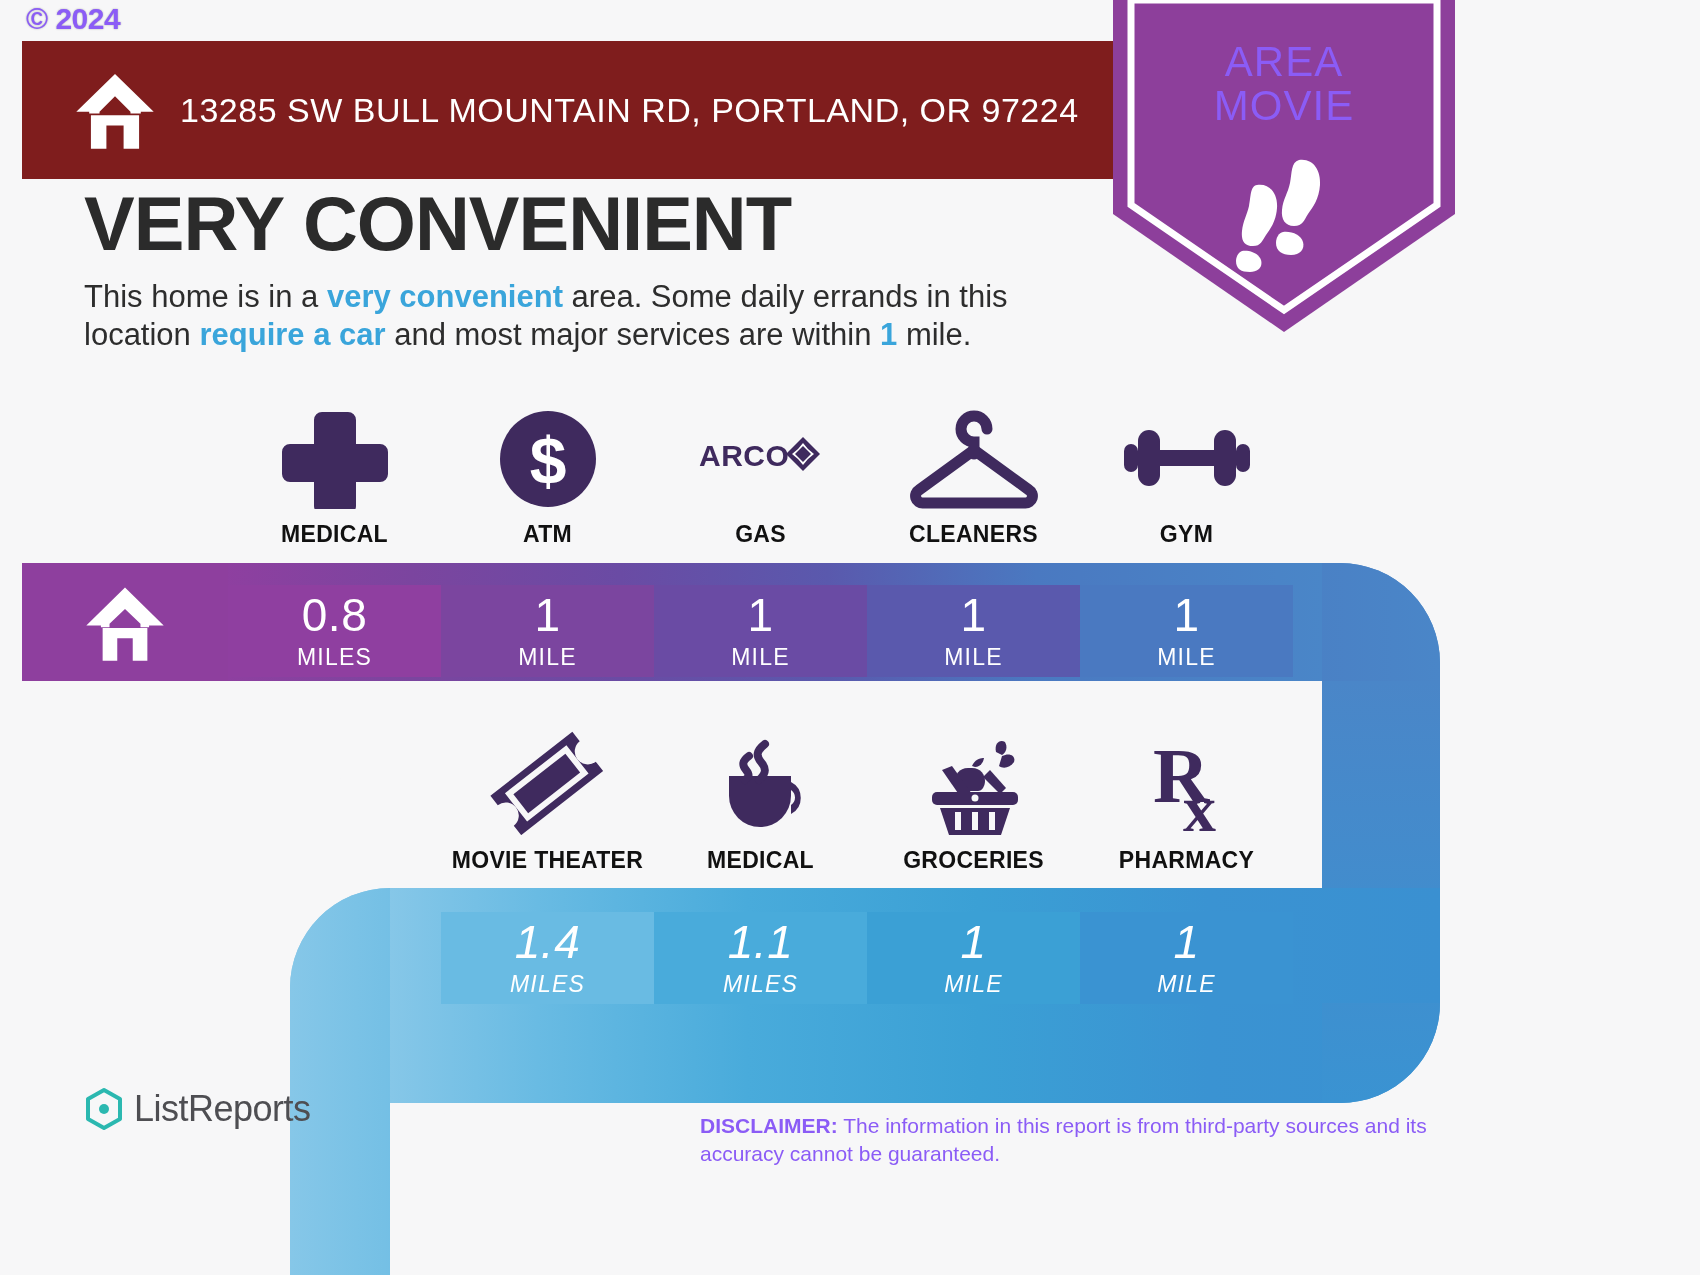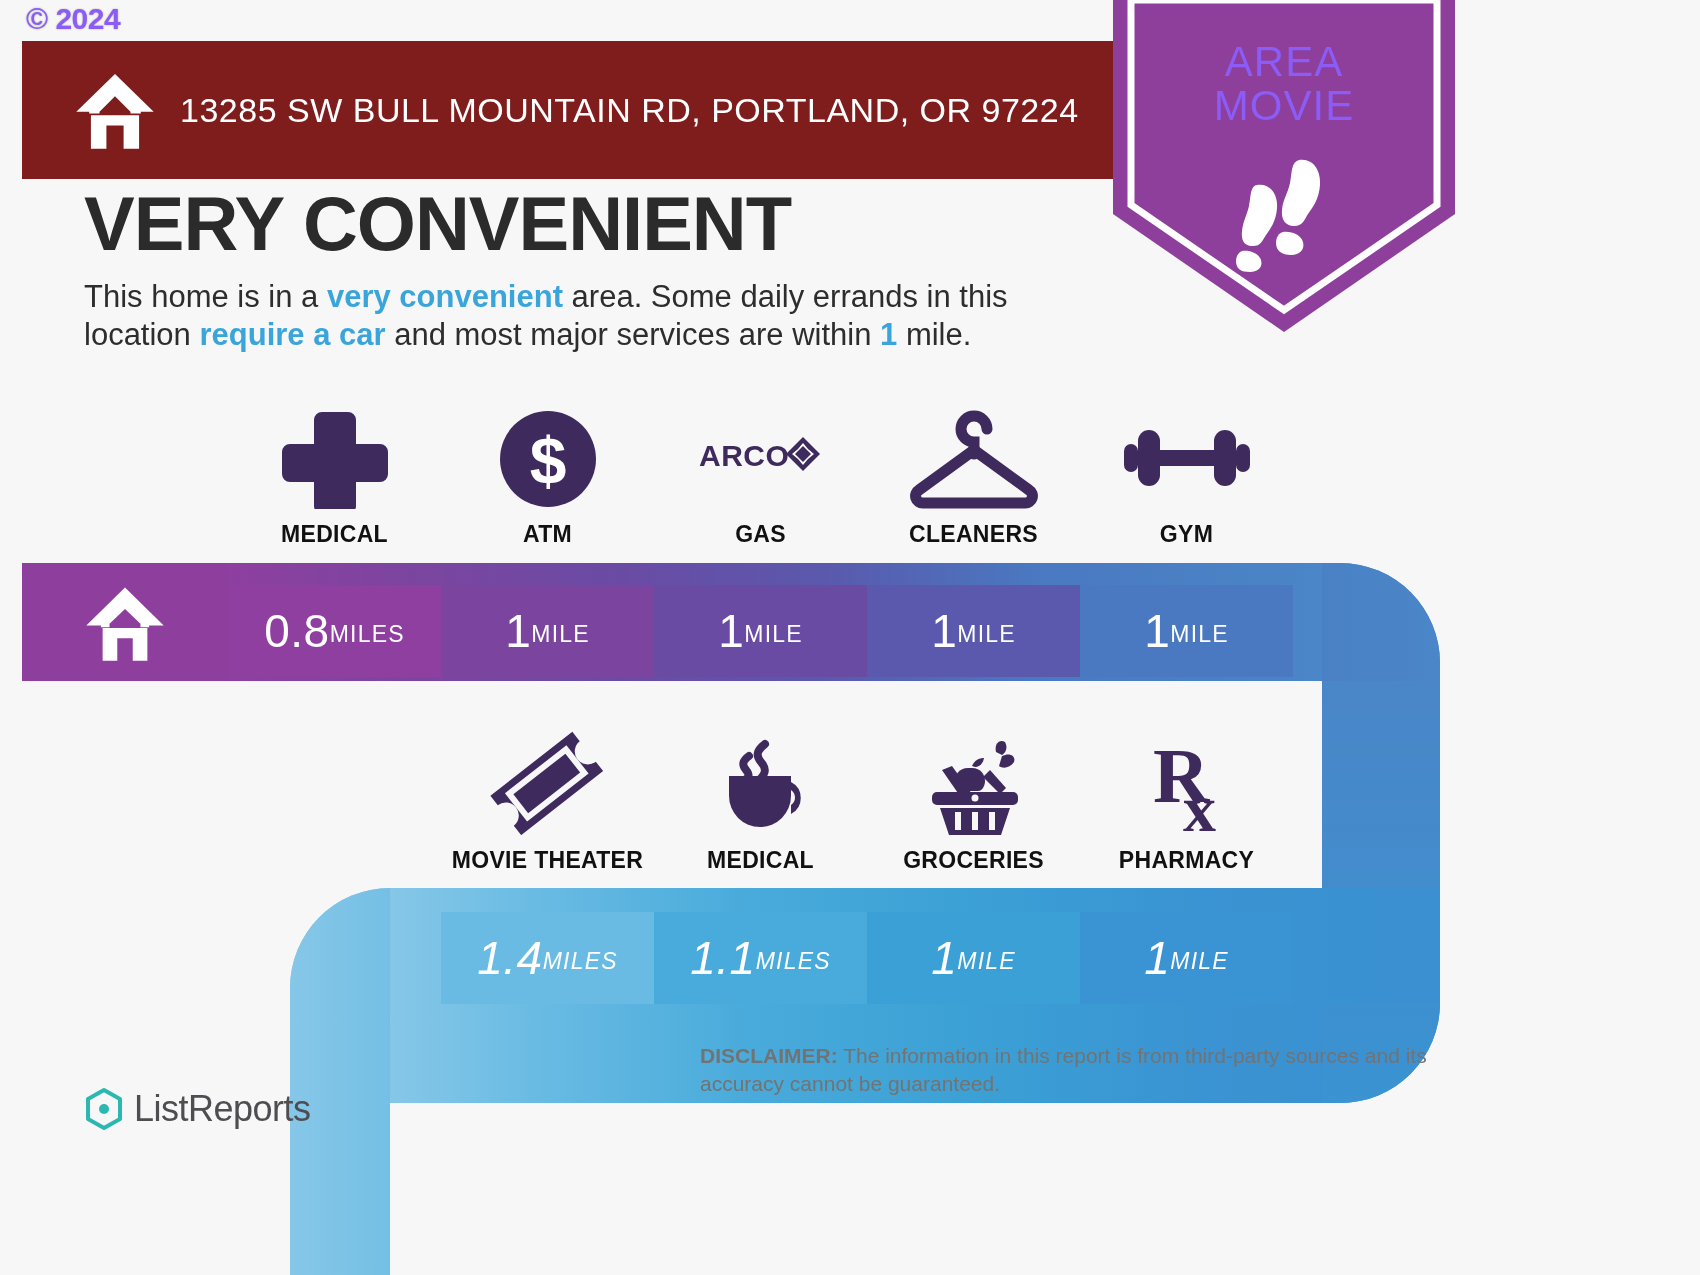--- a/index.html
+++ b/index.html
@@ -66,42 +66,42 @@
     margin-top:12px; font-size:23px; font-weight:bold; color:#111;
     letter-spacing:0.3px; white-space:nowrap;
   }
   .row1 { left:228px; top:404px; }
   .row2 { left:441px; top:730px; }
 
   
   .dist-row { position:absolute; display:flex; }
   .dist-cell {
     width:213px; height:auto;
-    display:flex; flex-direction:row; align-items:center; justify-content:center;
+    display:flex; flex-direction:column; align-items:center; justify-content:center;
     color:#fff;
   }
   .dist-num { font-size:46px; line-height:1; letter-spacing:0.5px; }
   .dist-unit { font-size:23px; margin-top:6px; letter-spacing:1.2px; }
   .drow1 { left:228px; top:585px; height:92px; }
   .drow2 { left:441px; top:912px; height:92px;font-style:italic; }
 
   .home-chip {
     position:absolute; left:22px; top:563px; width:206px; height:118px;
     display:flex; align-items:center; justify-content:center;
   }
 
   
   .logo-wrap {
     position:absolute; left:84px; top:1087px;
     display:flex; align-items:center; gap:10px;
   }
   .logo-text { font-size:36px; color:#4e4e52; letter-spacing:-0.5px; }
   .disclaimer {
-    position:absolute; left:700px; top:1042px; width:790px;
-    font-size:21px; line-height:1.32; color:#737373;
+    position:absolute; left:700px; top:1112px; width:790px;
+    font-size:21px; line-height:1.32; color:#8b5cf6;
   }
   .disclaimer b { font-weight:bold; }
 </style>
 </head>
 <body>
 
 <svg id="ribbon" viewBox="0 0 1700 1275">
   <defs>
     <linearGradient id="gradTop" x1="0" y1="0" x2="1" y2="0">
       <stop offset="0" stop-color="#8e3f9e"></stop>

